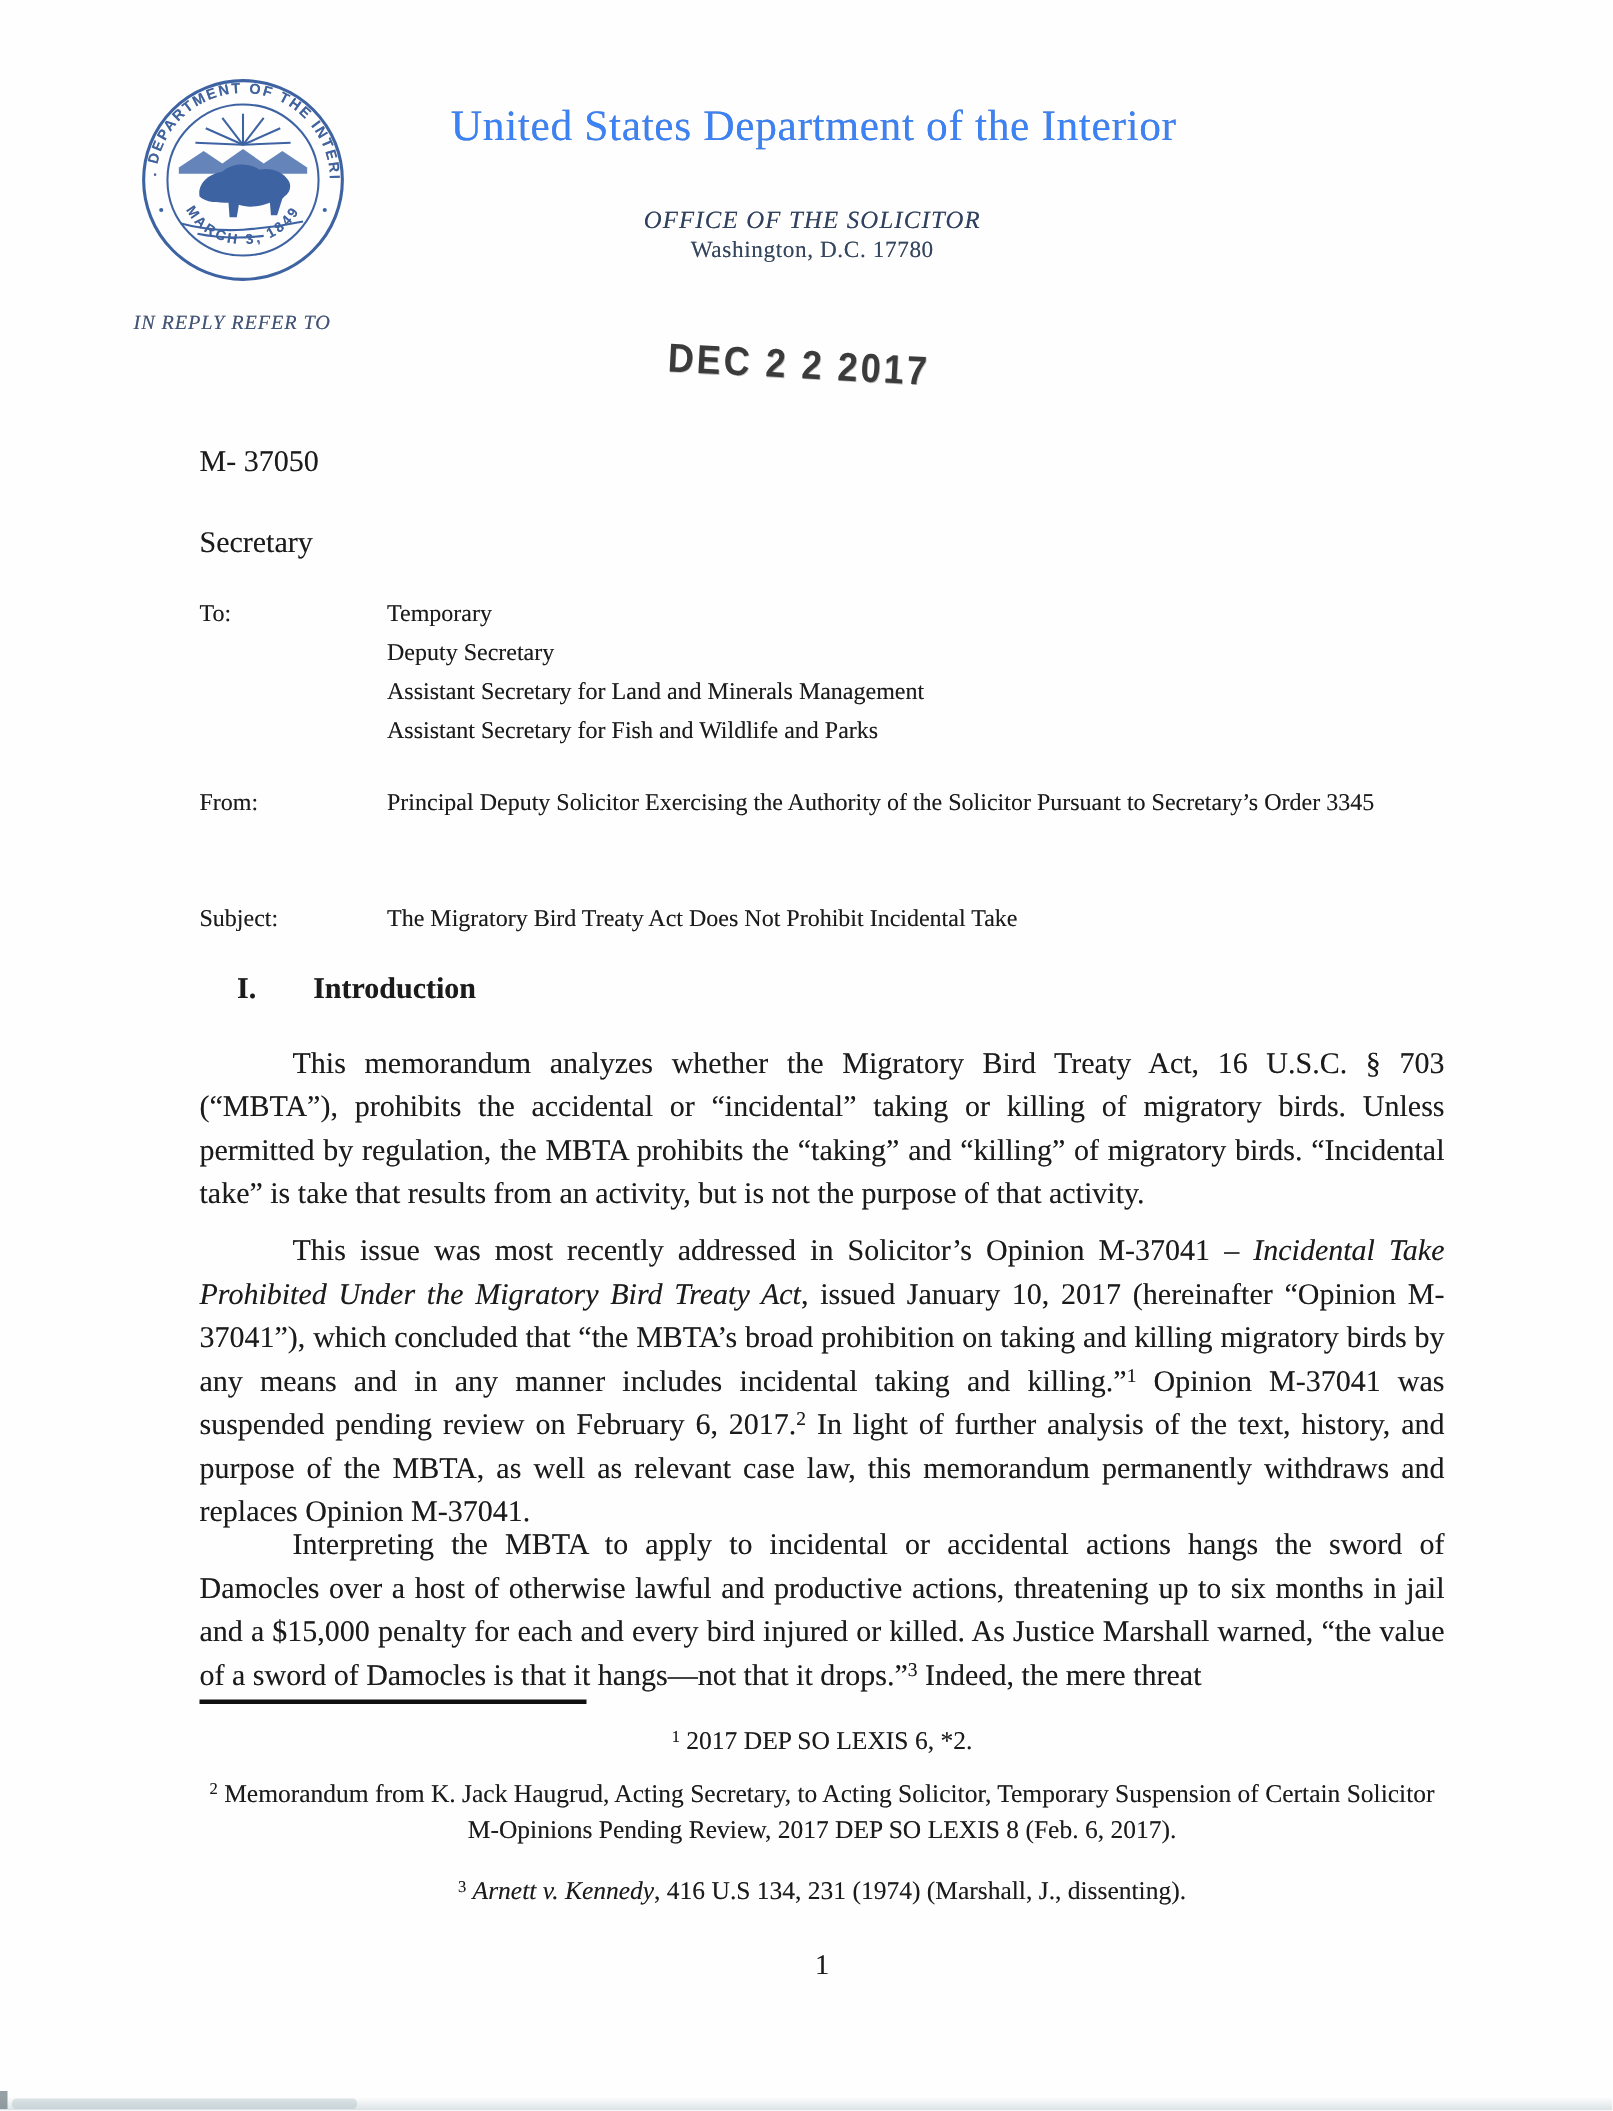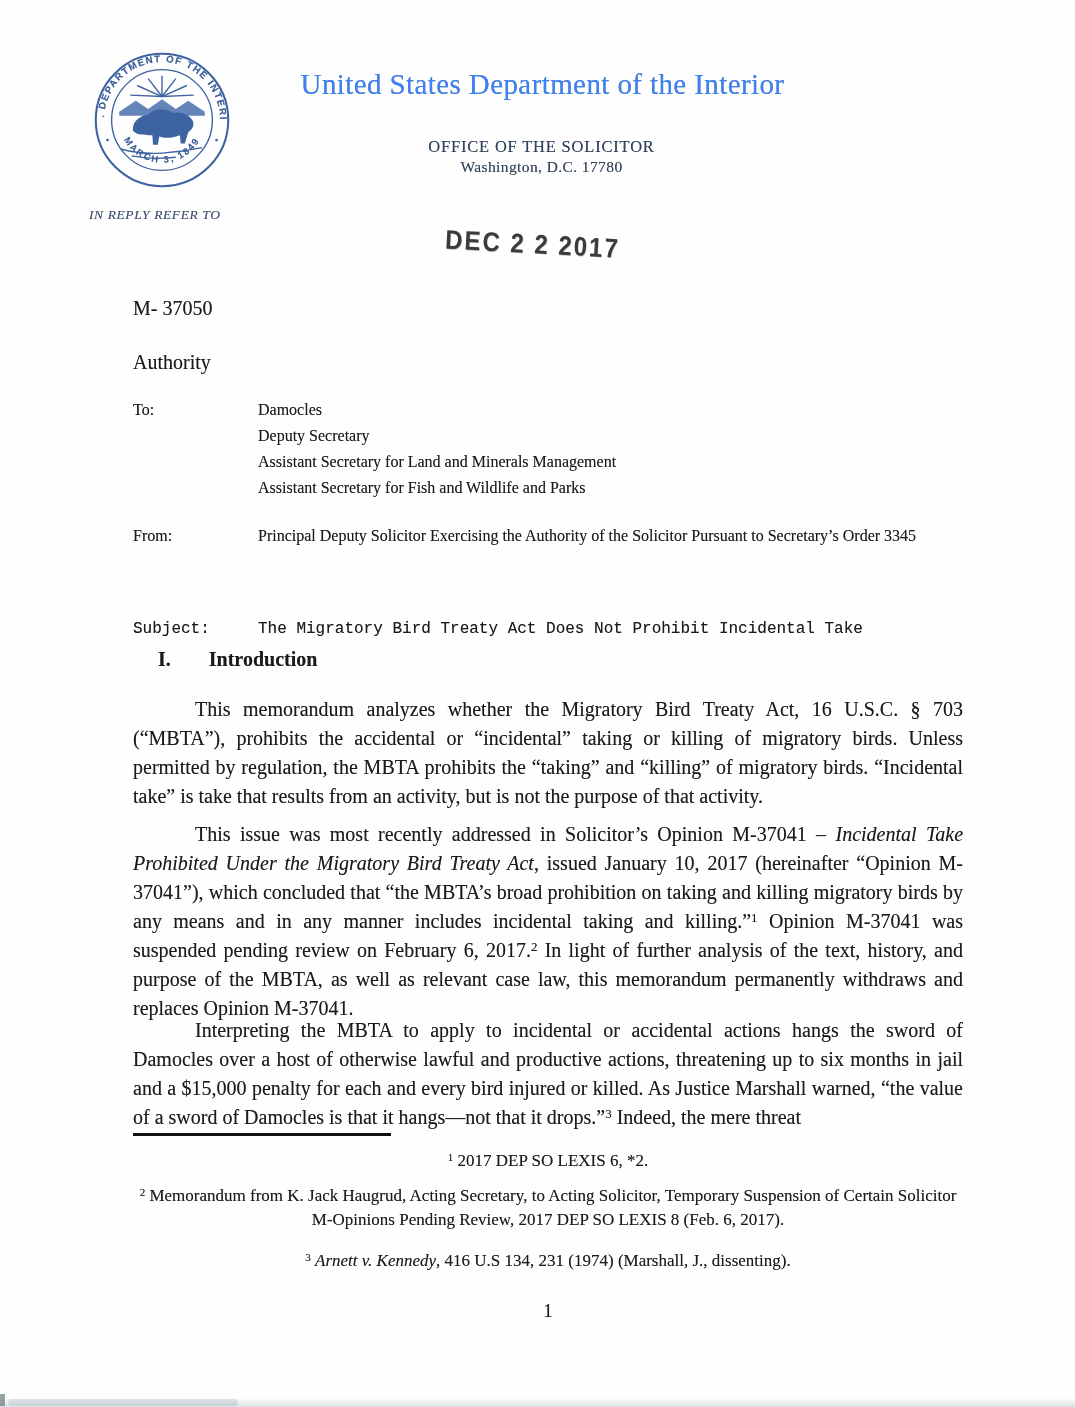--- a/index.html
+++ b/index.html
@@ -25,21 +25,21 @@
   .seal-ring-text.small { font-size:13.5px; letter-spacing:2.8px; }
 
   .agency-title {
     position:absolute; left:0; top:68px; width:100%; padding-left:10px;
     box-sizing:border-box; text-align:center;
     font-size:29px; color:#3b82f6; letter-spacing:0.4px;
   }
   .office-line {
     position:absolute; left:0; top:137px; width:100%; padding-left:8px;
     box-sizing:border-box; text-align:center;
-    font-size:16.5px; color:#2e4160; letter-spacing:0.8px;
+    font-size:16.5px; color:#2e4160; letter-spacing:0.8px;font-style:italic;
   }
   .address-line {
     position:absolute; left:0; top:158px; width:100%; padding-left:8px;
     box-sizing:border-box; text-align:center;
     font-size:15.5px; color:#33465f; letter-spacing:0.4px;
   }
   .reply-label {
     position:absolute; left:89px; top:207px;
     font-size:13.5px; color:#41557a; letter-spacing:0.6px;font-style:italic;
   }
@@ -54,21 +54,21 @@
   
   .doc-number { left:133px; top:297px; font-size:20px; }
   .doc-type   { left:133px; top:351px; font-size:20px; }
 
   .memo-row { left:133px; width:830px; display:flex; font-size:16px; line-height:26px; }
   .memo-label { width:125px; flex:none; }
   .memo-value { flex:1 1 auto; }
   .to-row      { top:397px; }
   .from-row    { top:522px; line-height:27px; }
   .from-row .memo-value { text-align:justify; }
-  .subject-row { top:616px;font-family:Liberation Mono, monospace; }
+  .subject-row { top:600px; }
 
   .section-heading { left:133px; top:648px; font-size:20px; font-weight:700; }
   .sec-num   { display:inline-block; margin-left:25px; }
   .sec-title { display:inline-block; margin-left:33px; }
 
   .para {
     left:133px; width:830px;
     font-size:20px; line-height:29px;
     text-align:justify; text-indent:62px;
   }
@@ -145,26 +145,26 @@
     </g>
   </svg>
 
   <div class="agency-title">United States Department of the Interior</div>
   <div class="office-line">OFFICE OF THE SOLICITOR</div>
   <div class="address-line">Washington, D.C. 17780</div>
   <div class="reply-label">IN REPLY REFER TO</div>
   <div class="date-stamp">DEC 2 2 2017</div>
 
   <div class="abs doc-number">M- 37050</div>
-  <div class="abs doc-type">Authority</div>
+  <div class="abs doc-type">Secretary</div>
 
   <div class="abs memo-row to-row">
     <div class="memo-label">To:</div>
     <div class="memo-value">
-      <div>Damocles</div>
+      <div>Temporary</div>
       <div>Deputy Secretary</div>
       <div>Assistant Secretary for Land and Minerals Management</div>
       <div>Assistant Secretary for Fish and Wildlife and Parks</div>
     </div>
   </div>
 
   <div class="abs memo-row from-row">
     <div class="memo-label">From:</div>
     <div class="memo-value">Principal Deputy Solicitor Exercising the Authority of the Solicitor Pursuant to Secretary’s Order 3345</div>
   </div>

